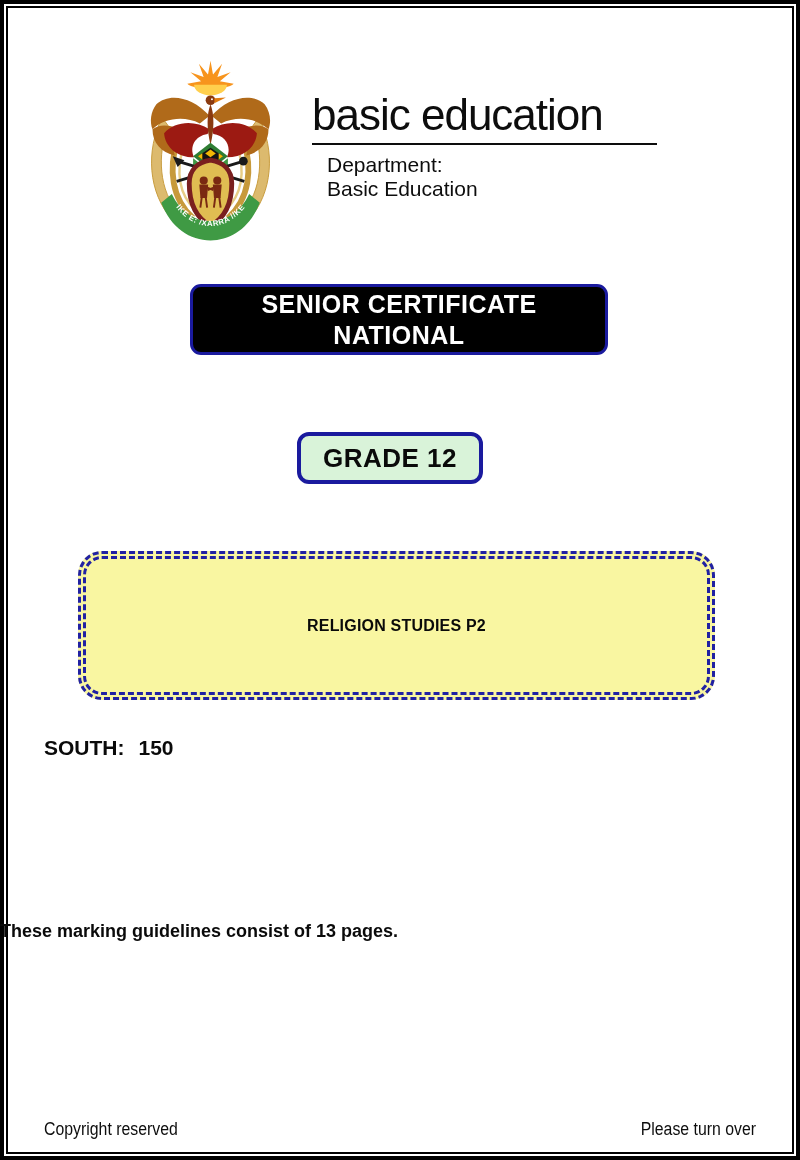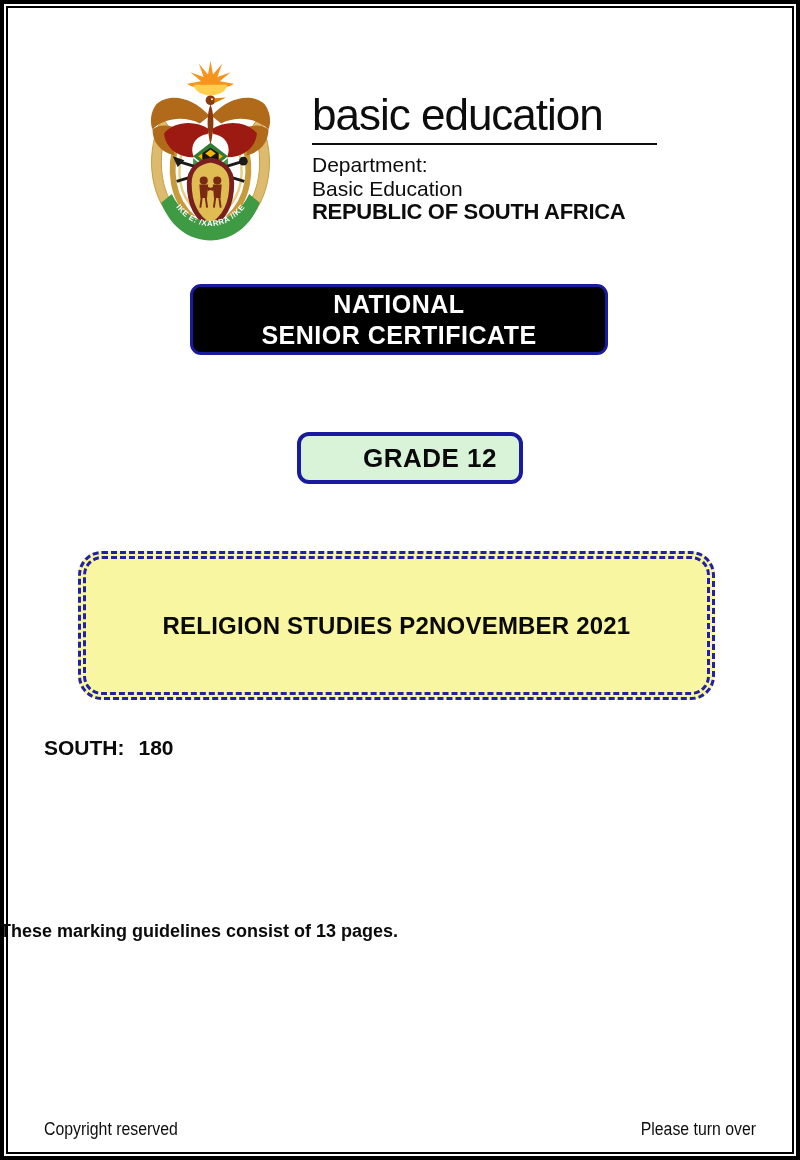--- a/index.html
+++ b/index.html
@@ -7,41 +7,41 @@
   .page{position:absolute;inset:0;width:800px;height:1160px;background:#fff;}
   
   .frame-outer{position:absolute;inset:0;border:4px solid #000;pointer-events:none;}
   .frame-inner{position:absolute;inset:6px;border:2px solid #000;pointer-events:none;}
 
   
   .coat{position:absolute;left:138px;top:56px;width:145px;height:192px;}
   .wordmark-block{position:absolute;left:312px;top:93px;width:360px;}
   .wordmark{font-size:44px;line-height:44px;letter-spacing:-1px;color:#0d0d0d;}
   .rule{width:345px;height:2px;background:#0d0d0d;margin-top:6px;}
-  .dept{margin-top:8px;font-size:21px;line-height:23.5px;color:#0d0d0d;}
+  .dept{margin-top:8px;font-size:21px;line-height:23.5px;color:#0d0d0d;margin-left:15px;}
   .dept .republic{font-weight:bold;font-size:22px;letter-spacing:-0.3px;}
 
   
   .nsc-box{position:absolute;left:190px;top:284px;width:412px;height:65px;background:#000;
            border:3px solid #1a1a9e;border-radius:11px;display:flex;flex-direction:column;
            align-items:center;justify-content:center;color:#fff;font-weight:bold;
            font-size:25px;line-height:31px;letter-spacing:0.5px;text-align:center;}
 
   
   .grade-box{position:absolute;left:297px;top:432px;width:178px;height:44px;background:#d9f3d9;
              border:4px solid #1a1a9e;border-radius:12px;display:flex;align-items:center;
-             justify-content:center;font-weight:bold;font-size:26px;letter-spacing:0.5px;color:#0a0a0a;padding-left:40px;}
+             justify-content:center;font-weight:bold;font-size:26px;letter-spacing:0.5px;color:#0a0a0a;}
 
   
   .exam-box{position:absolute;left:78px;top:551px;width:637px;height:149px;background:#f9f6a1;
             border-radius:24px;}
   .dash-a{position:absolute;inset:0;border:3px dashed #2121a3;border-radius:24px;}
   .dash-b{position:absolute;inset:5px;border:3px dashed #2121a3;border-radius:19px;}
-  .exam-content{position:absolute;inset:0;display:flex;flex-direction:row;align-items:center;
-                justify-content:center;row-gap:23px;font-weight:bold;font-size:24px;
+  .exam-content{position:absolute;inset:0;display:flex;flex-direction:column;align-items:center;
+                justify-content:center;row-gap:23px;font-weight:bold;font-size:16px;
                 letter-spacing:0.2px;color:#0a0a0a;}
   .exam-content div{line-height:24px;}
 
   
   .marks-line{position:absolute;left:44px;top:736px;font-weight:bold;font-size:21px;color:#0a0a0a;}
   .marks-line .marks-value{margin-left:14px;}
 
   
   .pages-note{position:absolute;left:0;width:760px;top:921px;font-weight:bold;
               font-size:18px;color:#0a0a0a;}
@@ -110,44 +110,42 @@
       <textPath href="#mottoPath" startOffset="50%" text-anchor="middle">IKE E: /XARRA //KE</textPath>
     </text>
   </svg>
 
   <div class="wordmark-block">
     <div class="wordmark">basic education</div>
     <div class="rule"></div>
     <div class="dept">
       <div>Department:</div>
       <div>Basic Education</div>
-      <div class="republic">REPUBLIC OF SOUTH AFRICA</div>
     </div>
   </div>
 
   <div class="nsc-box">
+    <div>SENIOR CERTIFICATE</div>
     <div>NATIONAL</div>
-    <div>SENIOR CERTIFICATE</div>
   </div>
 
   <div class="grade-box">
     <span>GRADE 12</span>
   </div>
 
   <div class="exam-box">
     <div class="dash-a"></div>
     <div class="dash-b"></div>
     <div class="exam-content">
       <div>RELIGION STUDIES P2</div>
-      <div>NOVEMBER 2021</div>
     </div>
   </div>
 
   <div class="marks-line">
-    <span>SOUTH:</span><span class="marks-value">180</span>
+    <span>SOUTH:</span><span class="marks-value">150</span>
   </div>
 
   <div class="pages-note">These marking guidelines consist of 13 pages.</div>
 
   <div class="footer">
     <span class="footer-left">Copyright reserved</span>
     <span class="footer-right">Please turn over</span>
   </div>
 </div>
 

